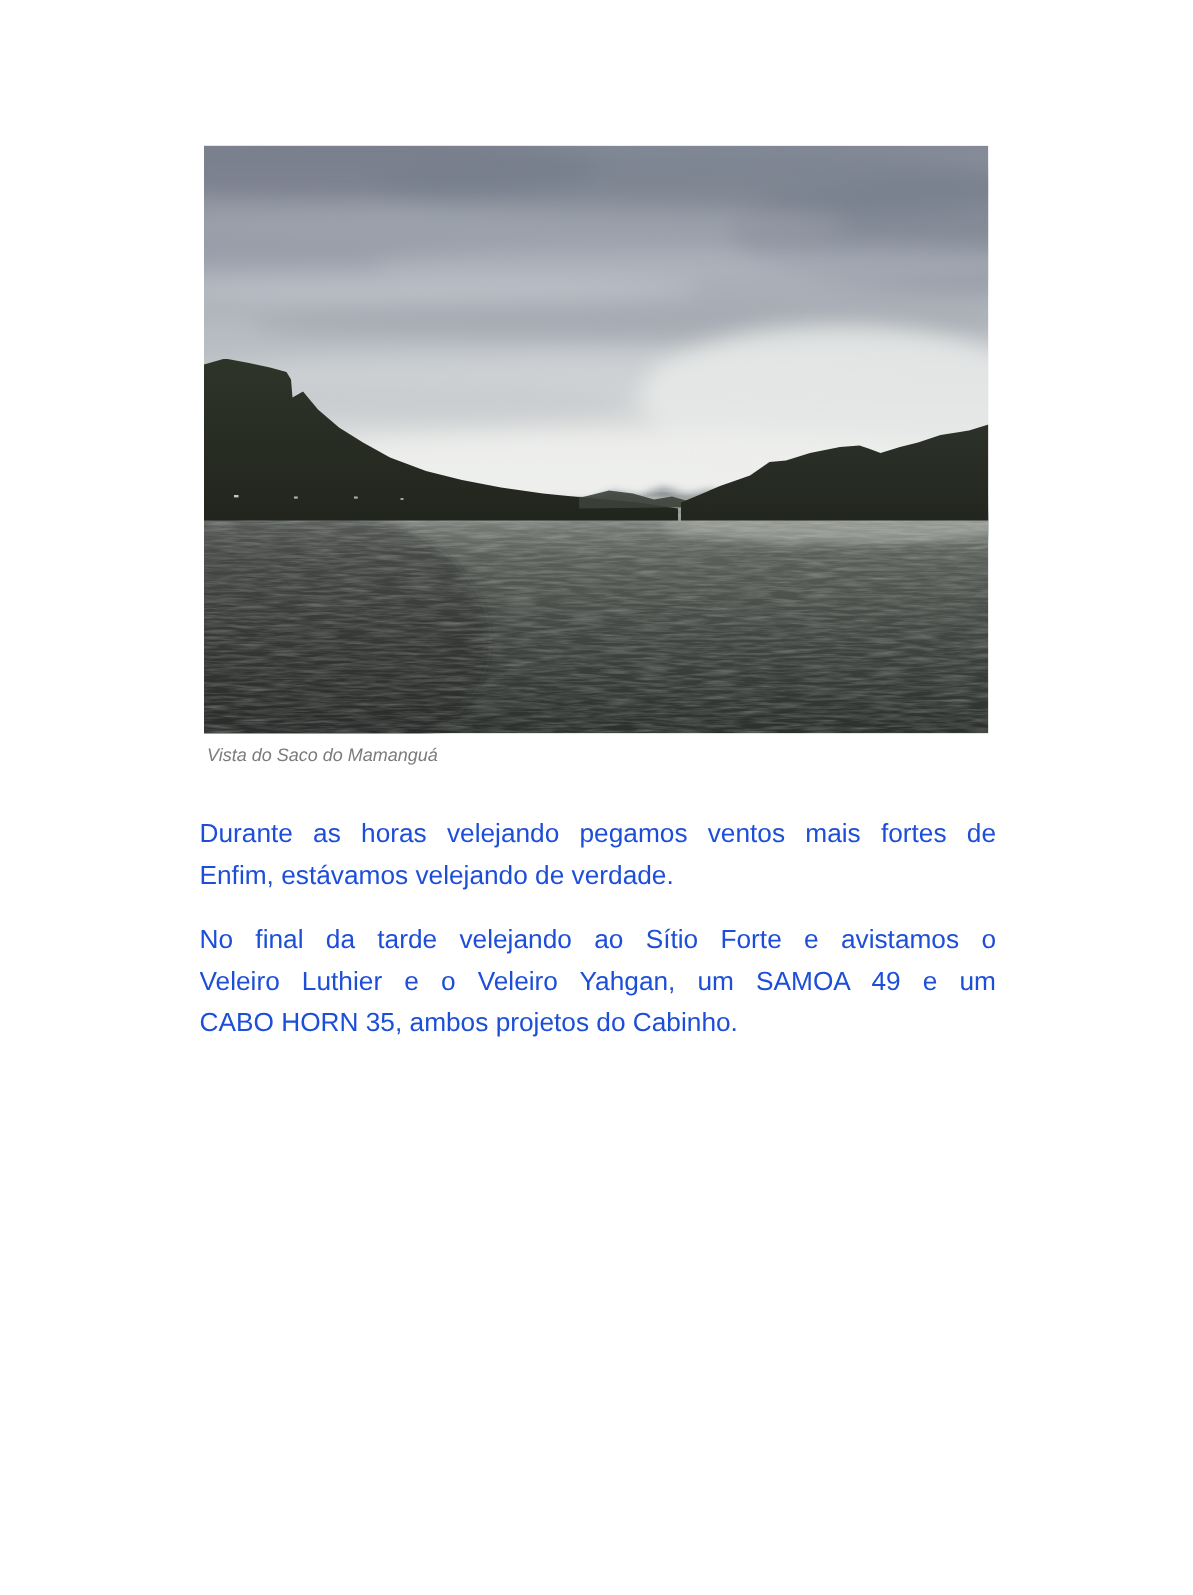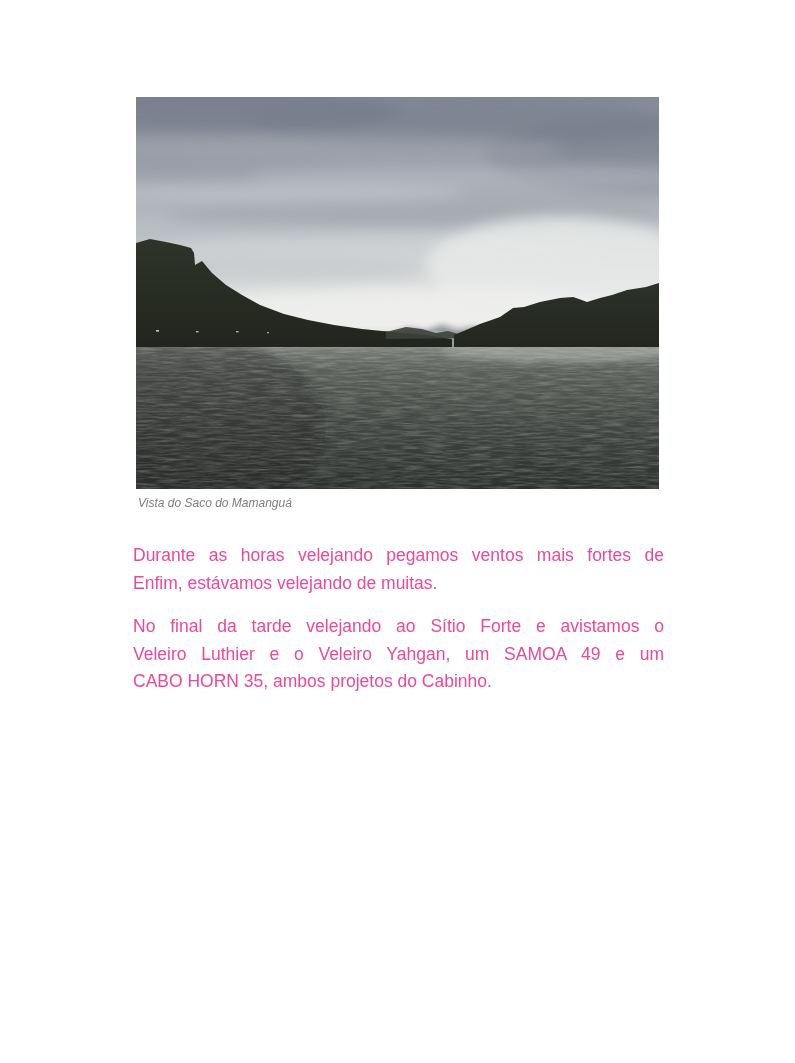--- a/index.html
+++ b/index.html
@@ -36,21 +36,21 @@
     font-size: 12px;
     line-height: 16px;
     font-style: italic;
     color: #7c7c7c;
   }
   .body-text {
     position: absolute;
     left: 133px;
     top: 542px;
     width: 531px;
-    color: #ec4899;
+    color: #1d4ed8;
     font-size: 17.5px;
   }
   .body-text p {
     margin: 0 0 16px 0;
   }
   .line {
     line-height: 27.5px;
     text-align: justify;
     text-align-last: justify;
     white-space: nowrap;
@@ -151,21 +151,21 @@
         <rect x="131" y="235" width="2" height="1.3" fill="#c9c9c3" opacity="0.8"></rect>
       </g>
     </svg>
   </div>
 
   <div class="caption">Vista do Saco do Mamanguá</div>
 
   <div class="body-text">
     <p>
       <span class="line" style="display:block">Durante as horas velejando pegamos ventos mais fortes de</span>
-      <span class="line last" style="display:block">Enfim, estávamos velejando de muitas.</span>
+      <span class="line last" style="display:block">Enfim, estávamos velejando de verdade.</span>
     </p>
     <p>
       <span class="line" style="display:block">No final da tarde velejando ao Sítio Forte e avistamos o</span>
       <span class="line" style="display:block">Veleiro Luthier e o Veleiro Yahgan, um SAMOA 49 e um</span>
       <span class="line last" style="display:block">CABO HORN 35, ambos projetos do Cabinho.</span>
     </p>
   </div>
 
   <div class="footer">17</div>
 

